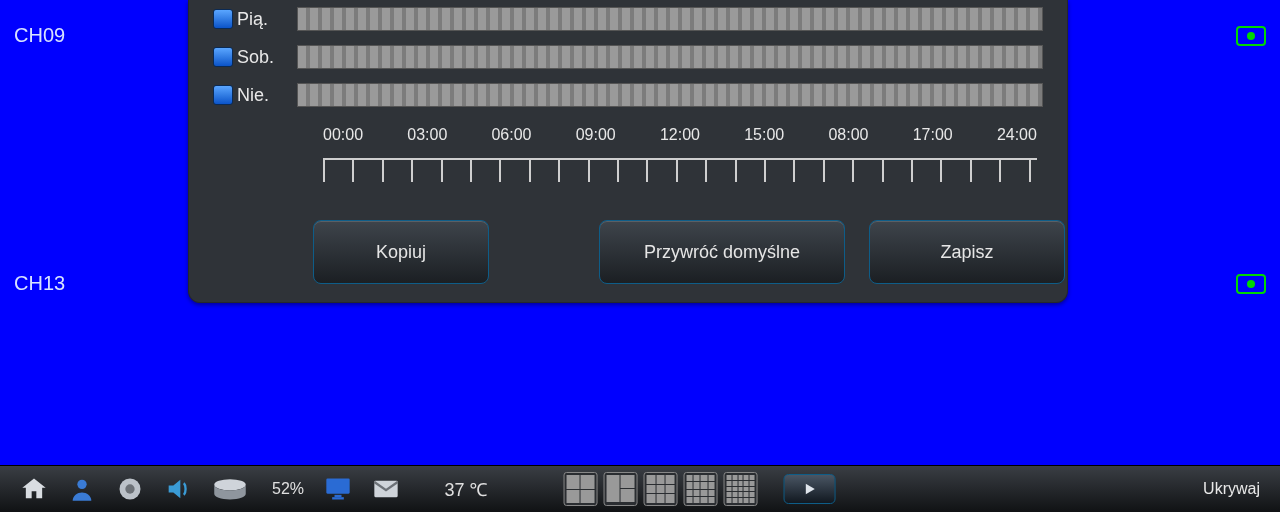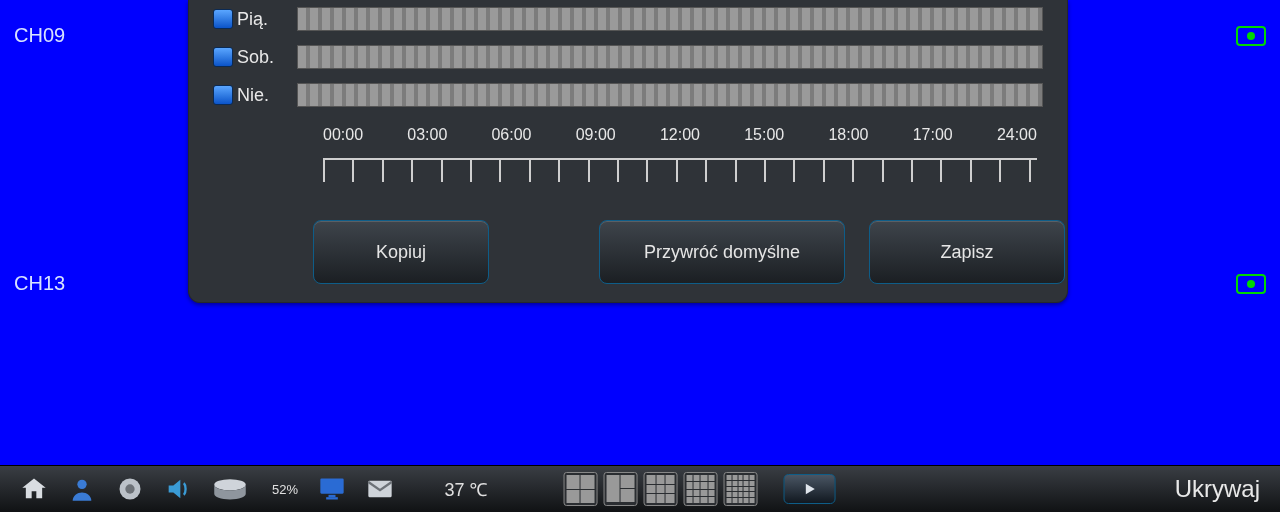--- a/index.html
+++ b/index.html
@@ -48,35 +48,35 @@
     background:linear-gradient(#3e444b,#1b1f23);
     border:1px solid #0e5d88;border-radius:8px;
     box-shadow:inset 0 1px 0 rgba(255,255,255,.15);}
 
   
   .taskbar{position:absolute;left:0;right:0;bottom:0;height:46px;
     background:linear-gradient(#3a3e44,#101214);
     border-top:1px solid #000;display:flex;align-items:center;padding:0 20px;}
   .taskbar .left{display:flex;align-items:center;gap:20px;}
   .taskbar .ticon{width:28px;height:28px;display:flex;align-items:center;justify-content:center;}
-  .taskbar .dtxt{font-size:13px;color:#e0e0e0;margin-left:4px;}
+  .taskbar .dtxt{font-size:16px;color:#e0e0e0;margin-left:4px;}
   .taskbar .center{position:absolute;left:50%;transform:translateX(-50%);display:flex;align-items:center;gap:6px;}
   .taskbar .temp{font-size:18px;color:#e0e0e0;margin-right:70px;text-align:center;}
   .gridbtn{width:28px;height:28px;border:1px solid #888;background:#2a2d31;display:grid;padding:2px;gap:1px;border-radius:3px;}
   .gridbtn span{background:#999;}
   .g2{grid-template-columns:repeat(2,1fr);grid-template-rows:repeat(2,1fr);}
   .g3a{grid-template-columns:repeat(2,1fr);grid-template-rows:repeat(2,1fr);}
   .g3{grid-template-columns:repeat(3,1fr);grid-template-rows:repeat(3,1fr);}
   .g4{grid-template-columns:repeat(4,1fr);grid-template-rows:repeat(4,1fr);}
   .g5{grid-template-columns:repeat(5,1fr);grid-template-rows:repeat(5,1fr);}
   .playbtn{width:50px;height:28px;border-radius:5px;
     background:linear-gradient(#4a5664,#111820);border:1px solid #0e5d88;margin-left:20px;
     display:flex;align-items:center;justify-content:center;}
   .playbtn svg{width:18px;height:18px;}
-  .hide-txt{margin-left:auto;font-size:24px;color:#e8e8e8;}
+  .hide-txt{margin-left:auto;font-size:16px;color:#e8e8e8;}
 </style>
 </head>
 <body>
 
 <div class="viewport">
 
   <div class="ch-label ch-top">CH09</div>
   <div class="ch-label ch-bottom">CH13</div>
 
   <div class="status-ico status-top">
@@ -112,21 +112,21 @@
     </div>
 
     <div class="axis">
       <div class="ticks">
         <span>00:00</span>
         <span>03:00</span>
         <span>06:00</span>
         <span>09:00</span>
         <span>12:00</span>
         <span>15:00</span>
-        <span>18:00</span>
+        <span>08:00</span>
         <span>17:00</span>
         <span>24:00</span>
       </div>
       <div class="ruler"></div>
     </div>
 
     <div class="btns">
       <div style="width:124px"></div>
       <div class="btn">Kopiuj</div>
       <div style="flex:0 0 110px"></div>

